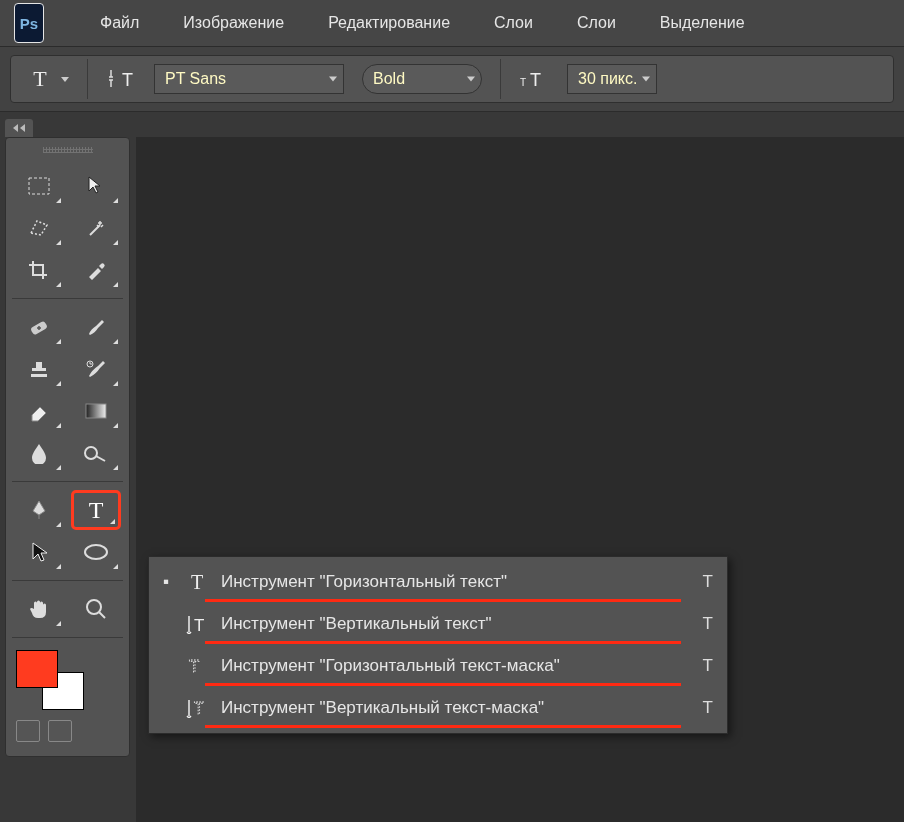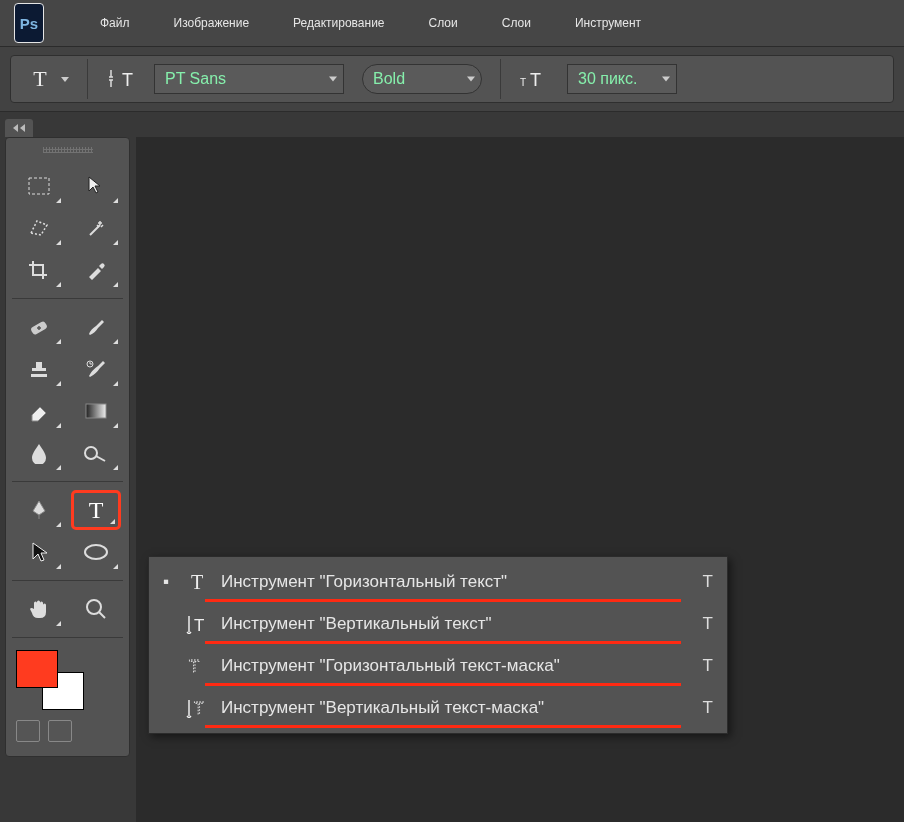--- a/index.html
+++ b/index.html
@@ -1,27 +1,27 @@
 <!DOCTYPE html>
 <html><head>
 <meta charset="utf-8">
 <style>
 * { margin:0; padding:0; box-sizing:border-box; font-family: Tahoma, Arial, sans-serif; }
 body { background:#383838; width:904px; height:822px; overflow:hidden; color:#e6e6e6; }
 .menubar { height:46px; background:#464646; display:flex; align-items:center; padding:0 14px; gap:0; }
 .ps-logo { width:30px; height:40px; background:#0c1a33; border:1px solid #e5e5e5; border-radius:4px; display:flex; align-items:center; justify-content:center; font-weight:bold; color:#7fb6e2; font-size:15px; margin-right:34px; }
-.menu-item { color:#e6e6e6; font-size:12px; padding:0 22px; cursor:pointer; }
+.menu-item { color:#e6e6e6; font-size:16px; padding:0 22px; cursor:pointer; }
 .optbar-wrap { background:#424242; border-top:1px solid #2b2b2b; border-bottom:1px solid #2b2b2b; padding:8px 10px; }
 .optbar { height:48px; background:#535353; border:1px solid #2f2f2f; border-radius:4px; display:flex; align-items:center; padding:0 14px; gap:18px; }
 .opt-group { display:flex; align-items:center; gap:6px; }
 .opt-btn { width:30px; height:30px; display:flex; align-items:center; justify-content:center; color:#ececec; font-size:22px; font-family: Georgia, serif; cursor:pointer; }
-.dropdown { height:30px; background:#5a5a5a; border:1px solid #333; display:flex; align-items:center; padding:0 10px; font-size:16px; color:#86efac; cursor:pointer; position:relative; }
+.dropdown { height:30px; background:#5a5a5a; border:1px solid #333; display:flex; align-items:center; padding:0 10px; font-size:16px; color:#fef9c3; cursor:pointer; position:relative; }
 .dropdown.font { width:190px; }
 .dropdown.style { width:120px;border-radius:15px; }
-.dropdown.size { width:110px; }
+.dropdown.size { width:90px; }
 .dd-arrow { position:absolute; right:6px; top:50%; transform:translateY(-50%); width:0; height:0; border-left:4px solid transparent; border-right:4px solid transparent; border-top:5px solid #ccc; }
 .divider { width:1px; height:40px; background:#3a3a3a; }
 .panel-tab { position:absolute; left:5px; top:119px; width:28px; height:18px; background:#535353; border-radius:3px 3px 0 0; display:flex; align-items:center; justify-content:center; gap:2px; }
 .panel-tab::before { content:""; border-top:4px solid transparent; border-bottom:4px solid transparent; border-right:5px solid #bbb; }
 .panel-tab::after { content:""; border-top:4px solid transparent; border-bottom:4px solid transparent; border-right:5px solid #bbb; }
 .toolbox { position:absolute; left:5px; top:137px; width:125px; background:#535353; border:1px solid #2f2f2f; border-radius:4px; padding:6px 0 12px 0; }
 .grip { height:12px; display:flex; align-items:center; justify-content:center; margin-bottom:6px;}
 .grip-dots { width:50px; height:6px; background:repeating-linear-gradient(90deg,#888 0 1px,transparent 1px 3px),repeating-linear-gradient(0deg,#888 0 1px,transparent 1px 3px); opacity:.6;}
 .tool-section { padding:2px 8px; }
 .tool-hr { height:1px; background:#3a3a3a; margin:4px 6px; }
@@ -48,21 +48,21 @@
 </head>
 <body>
 
 <div class="menubar">
   <div class="ps-logo">Ps</div>
   <div class="menu-item">Файл</div>
   <div class="menu-item">Изображение</div>
   <div class="menu-item">Редактирование</div>
   <div class="menu-item">Слои</div>
   <div class="menu-item">Слои</div>
-  <div class="menu-item">Инструмент</div>
+  <div class="menu-item">Выделение</div>
 </div>
 
 <div class="optbar-wrap">
   <div class="optbar">
     <div class="opt-group">
       <div class="opt-btn">
           <span style="font-family:Georgia,serif">T</span>
         </div>
       <span style="width:0;height:0;border-left:4px solid transparent;border-right:4px solid transparent;border-top:5px solid #ccc;"></span>
     </div>

